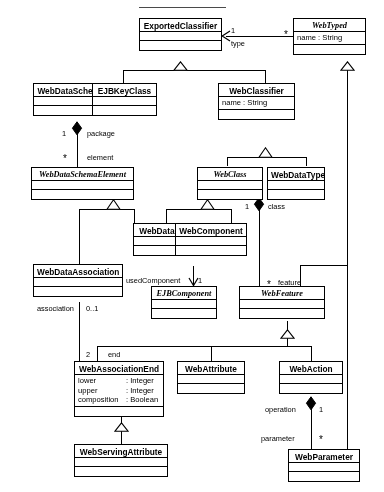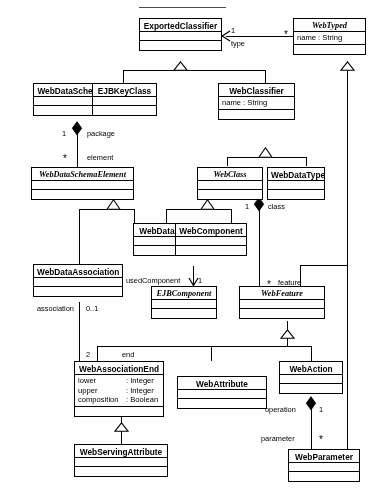--- a/index.html
+++ b/index.html
@@ -170,21 +170,21 @@
   <div class="lbl" style="left:245px;top:203px;">1</div>
   <div class="lbl" style="left:268px;top:203px;">class</div>
   <div class="lbl star" style="left:267px;top:282px;">*</div>
   <div class="lbl" style="left:278px;top:279px;">feature</div>
 
   <div class="lbl" style="left:126px;top:277px;">usedComponent</div>
   <div class="lbl" style="left:198px;top:277px;">1</div>
 
   <div class="lbl" style="left:37px;top:305px;">association</div>
   <div class="lbl" style="left:86px;top:305px;">0..1</div>
-  <div class="lbl" style="left:74px;top:351px;padding-left:48px;">end</div>
+  <div class="lbl" style="left:60px;top:351px;padding-left:48px;">end</div>
   <div class="lbl" style="left:86px;top:351px;">2</div>
 
   <div class="lbl" style="left:265px;top:406px;">operation</div>
   <div class="lbl" style="left:319px;top:406px;">1</div>
   <div class="lbl" style="left:261px;top:435px;">parameter</div>
   <div class="lbl star" style="left:319px;top:437px;">*</div>
 
   <div class="cls" style="left:139px;top:18px;width:83px;">
     <div class="nm">ExportedClassifier</div>
     <div class="attrs empty"></div>
@@ -290,21 +290,21 @@
         </div>
       <div class="row">
           <span class="an" style="width:48px;">composition</span>
           <span>:&nbsp;</span>
           <span>Boolean</span>
         </div>
     </div>
     <div class="ops"></div>
   </div>
 
-  <div class="cls" style="left:177px;top:376px;width:90px;">
+  <div class="cls" style="left:177px;top:361px;width:68px;">
     <div class="nm">WebAttribute</div>
     <div class="attrs empty"></div>
     <div class="ops"></div>
   </div>
 
   <div class="cls" style="left:279px;top:361px;width:64px;">
     <div class="nm">WebAction</div>
     <div class="attrs empty"></div>
     <div class="ops"></div>
   </div>

